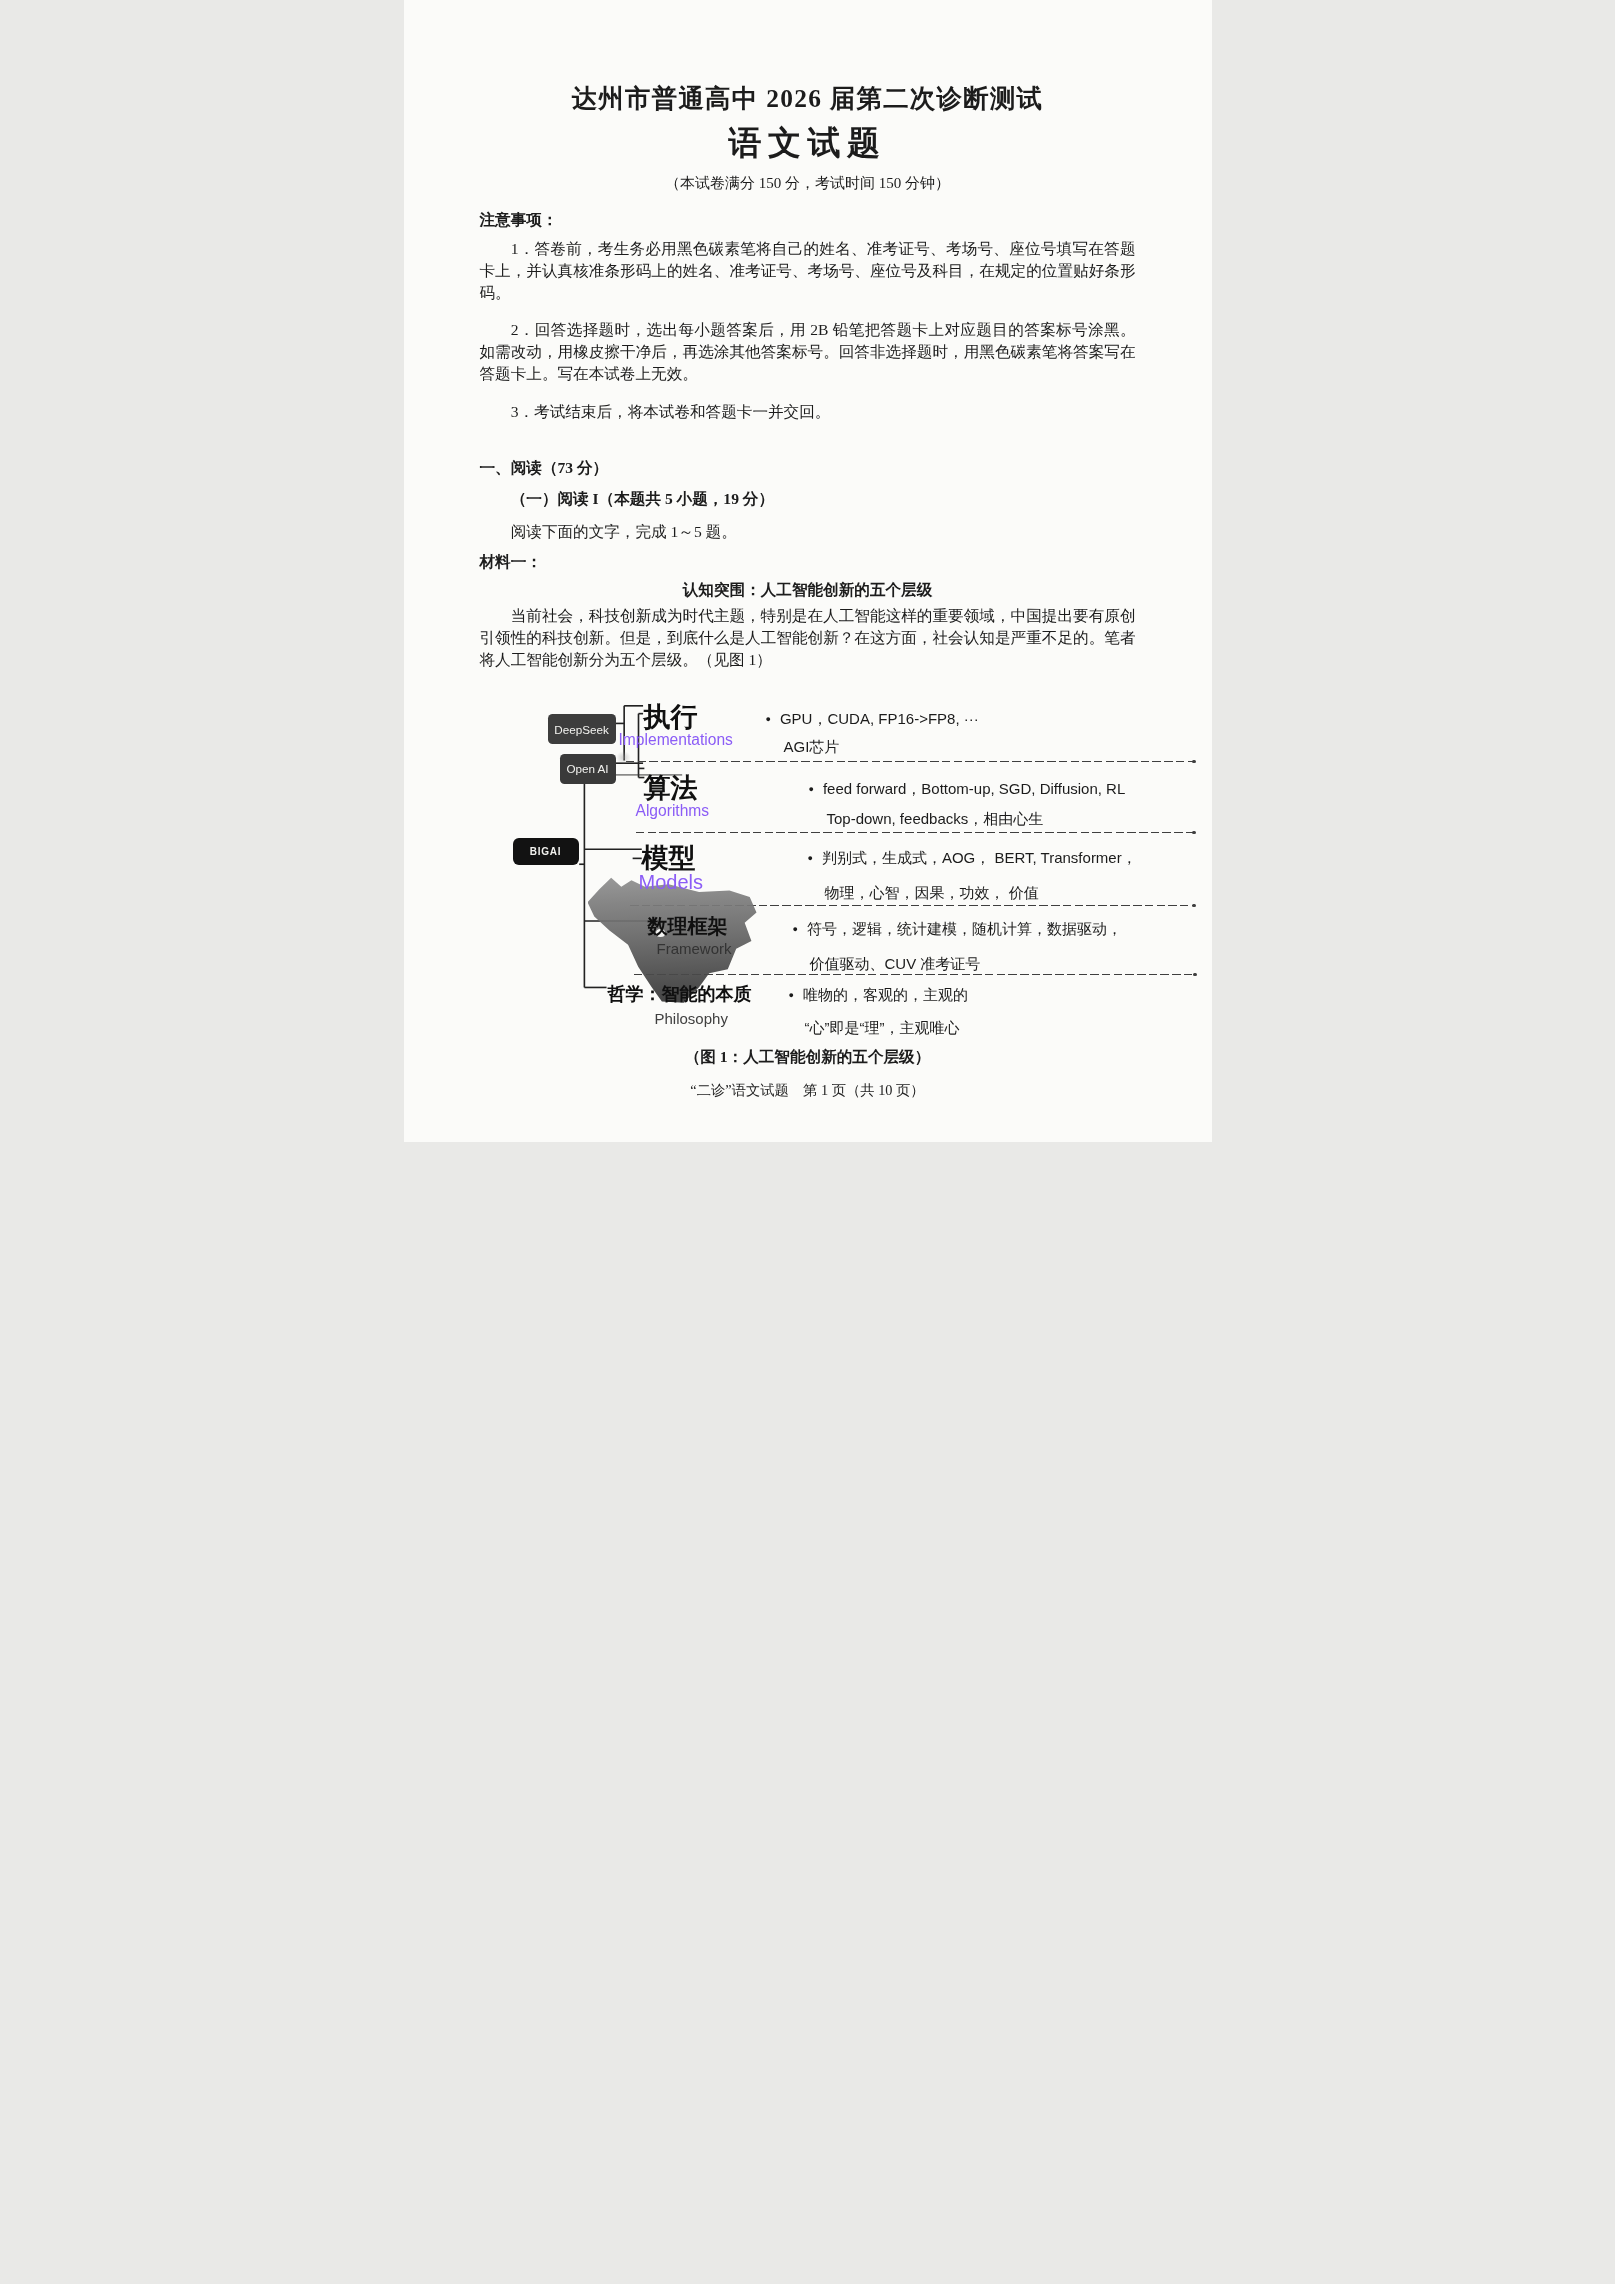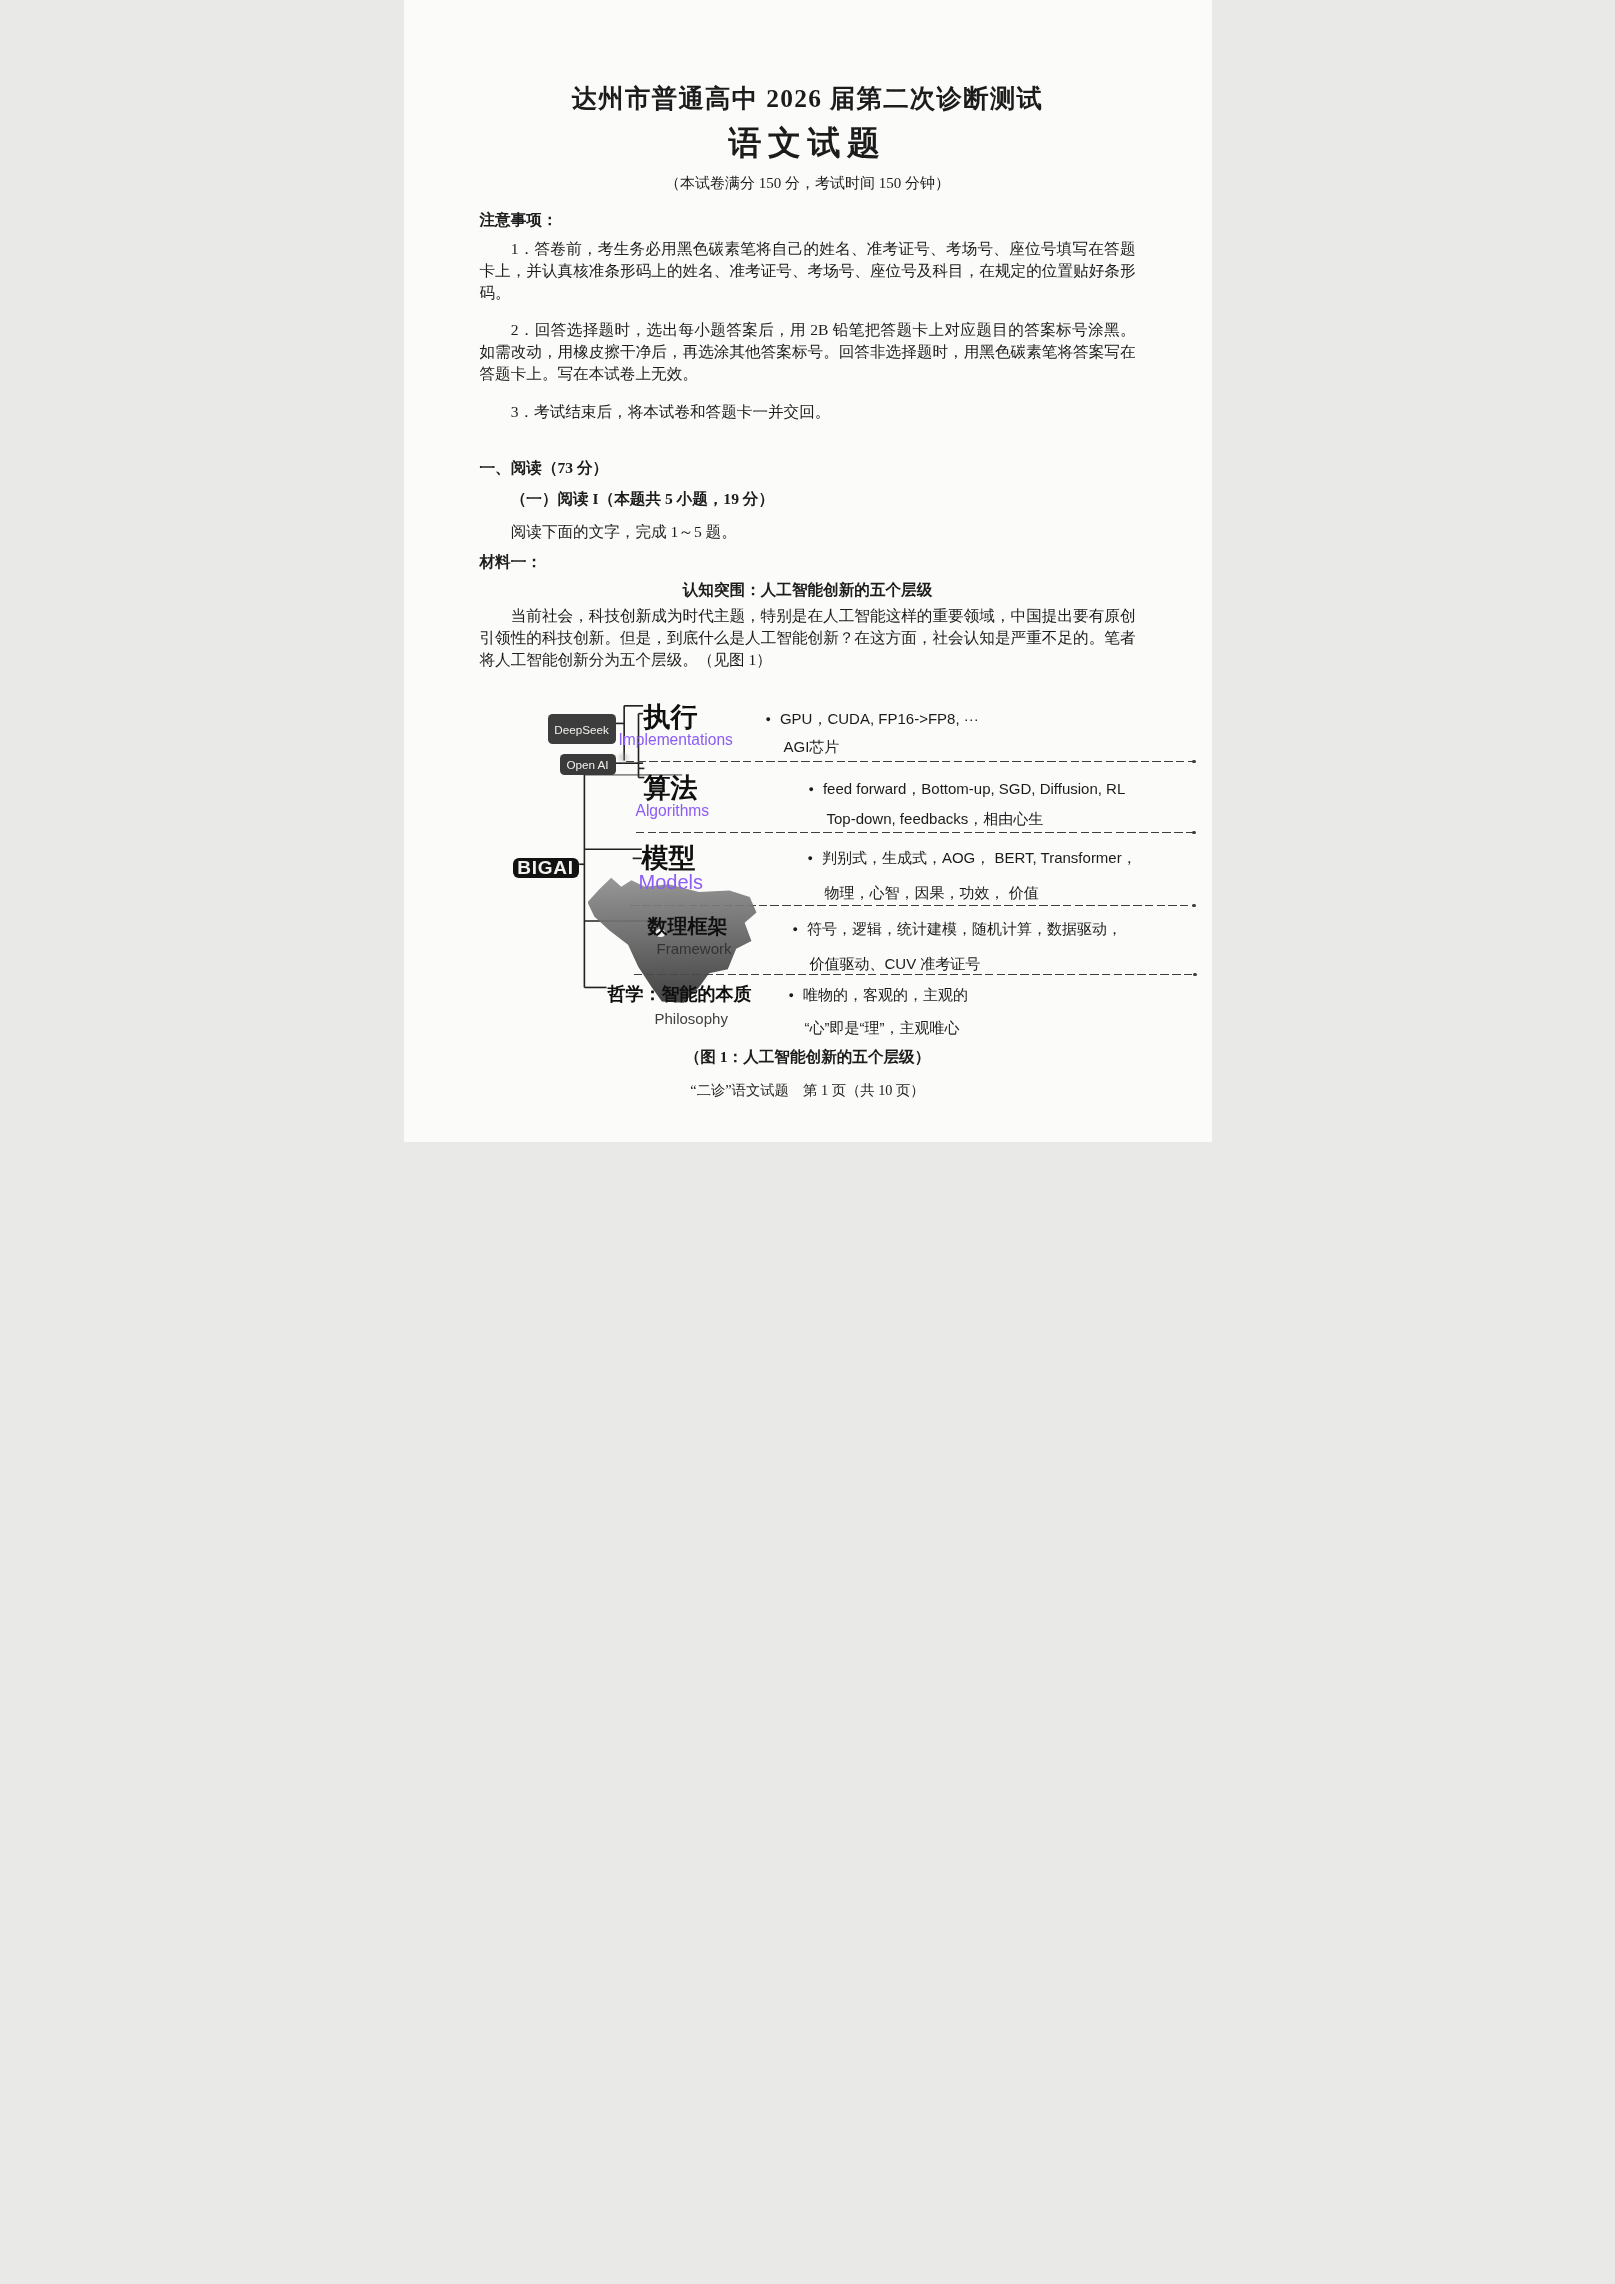--- a/index.html
+++ b/index.html
@@ -23,23 +23,23 @@
   .atitle{font-size:15.6px;font-weight:700;line-height:21px;margin:6.5px 0 0 0;text-align:center;}
   p.apara{margin-top:5.2px;}
 
   
   .fig{position:relative;width:656px;height:339px;margin:27px auto 0 auto;
        font-family:"Liberation Sans","DejaVu Sans",sans-serif;}
   .fig svg.wires{position:absolute;left:0;top:0;z-index:0;}
   .org{position:absolute;z-index:3;display:flex;align-items:center;justify-content:center;
        color:#f2f2ef;border-radius:4.6px;}
   .org.deepseek{left:68px;top:16.3px;width:68px;height:30px;background:#3d3d3d;font-size:11.7px;}
-  .org.openai{left:80px;top:56px;width:56px;height:21px;background:#3a3a3a;font-size:11.7px;}
-  .org.bigai{left:33px;top:160px;width:66px;height:20px;background:#121212;border-radius:5.9px;
-             font-size:19px;font-weight:700;letter-spacing:0.7px;}
+  .org.openai{left:80px;top:56px;width:56px;height:30px;background:#3a3a3a;font-size:11.7px;}
+  .org.bigai{left:33px;top:140px;width:66px;height:27px;background:#121212;border-radius:5.9px;
+             font-size:10px;font-weight:700;letter-spacing:0.7px;}
   .zh{position:absolute;z-index:2;font-weight:700;color:#101010;white-space:nowrap;}
   .en{position:absolute;z-index:2;color:#8b5cf6;white-space:nowrap;}
   .b{position:absolute;z-index:2;font-size:15px;color:#1b1b1b;white-space:nowrap;}
   .b .dot{font-size:9px;margin-right:9px;position:relative;top:-2px;}
   .sep{position:absolute;height:1.3px;z-index:0;
        background:repeating-linear-gradient(90deg,#3f3f3f 0 8.5px,rgba(63,63,63,0) 8.5px 11.7px);}
   .sep:after{content:"";position:absolute;right:-2px;top:-1.3px;width:3.9px;height:3.9px;border-radius:50%;background:#3f3f3f;}
   .zh.l0{left:164px;top:1.3px;font-size:27px;}
   .en.l0{left:139px;top:33px;font-size:15.6px;}
   .b.b0a{left:286px;top:11.7px;}  .b.b0b{left:304px;top:40px;}

